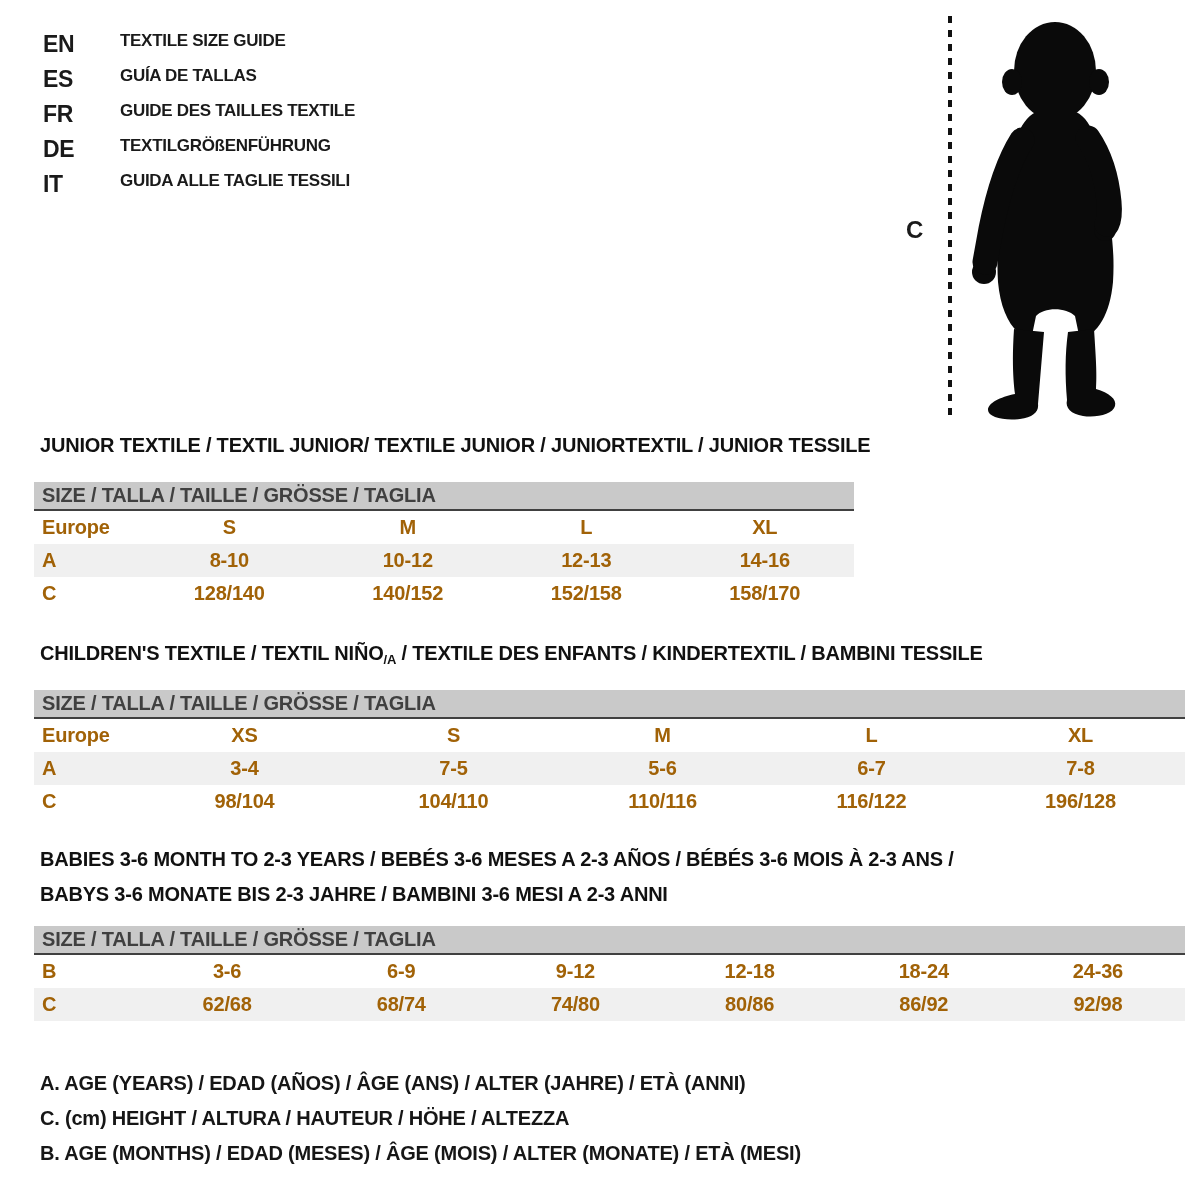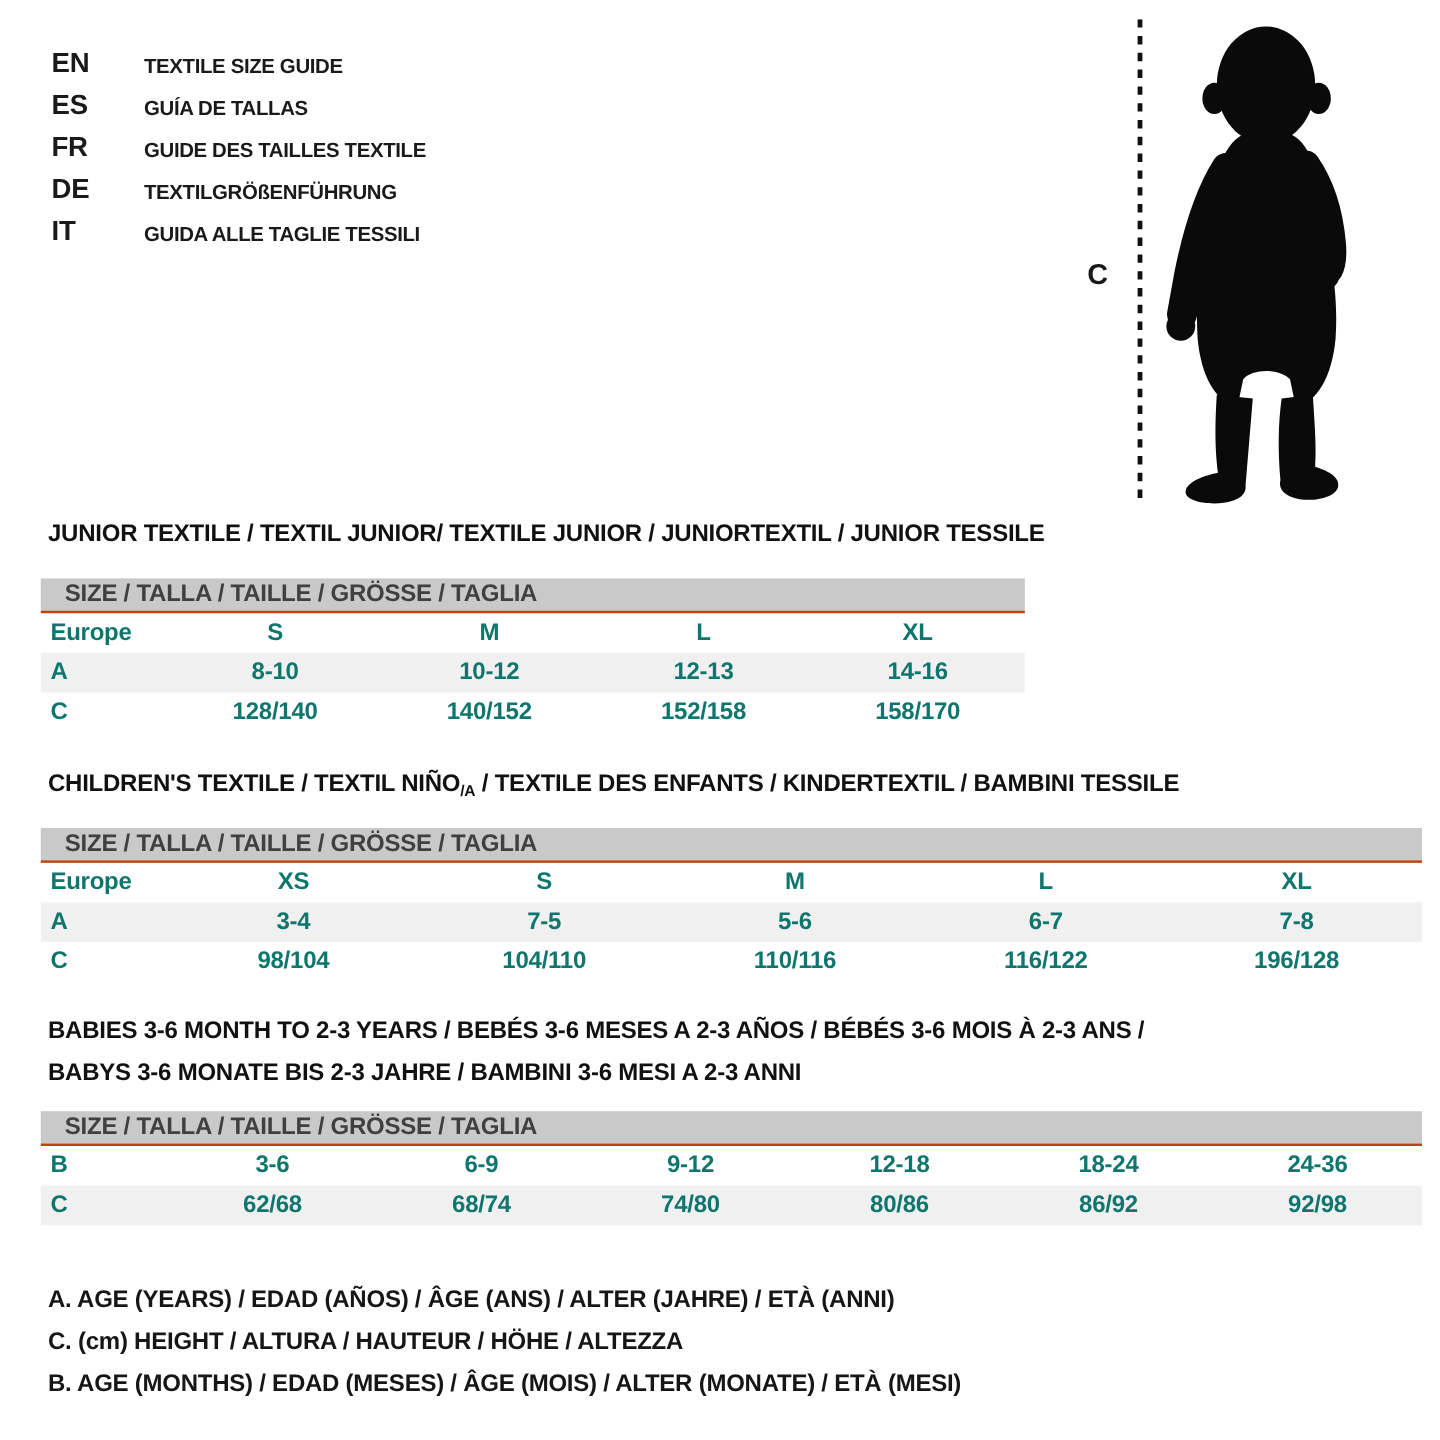--- a/index.html
+++ b/index.html
@@ -4,21 +4,21 @@
 <style>
   * { margin:0; padding:0; box-sizing:border-box; }
   html,body { background:#ffffff; }
   .canvas {
     position:relative; width:1200px; height:1200px; background:#ffffff;
     font-family:"Liberation Sans","DejaVu Sans",sans-serif;
     color:#1a1a1a; overflow:hidden;
   }
   
   .lang-list { position:absolute; left:43px; top:31px; }
-  .lang-row { display:flex; height:35px; align-items:flex-end; }
+  .lang-row { display:flex; height:35px; align-items:flex-start; }
   .lang-code { width:77px; font-size:23px; font-weight:700; letter-spacing:-0.3px; }
   .lang-label { font-size:17px; font-weight:700; letter-spacing:-0.3px; }
   
   .measure-line { position:absolute; left:946px; top:16px; }
   .c-label { position:absolute; left:906px; top:216px; font-size:24px; font-weight:700; }
   .baby-figure { position:absolute; left:958px; top:14px; }
   
   .section-heading {
     position:absolute; left:40px; font-size:20px; font-weight:700;
     letter-spacing:-0.2px; color:#111; white-space:nowrap;
@@ -26,26 +26,26 @@
   .h-junior { top:434px; }
   .h-children { top:642px; }
   .h-babies { top:842px; line-height:35px; }
   .sub { font-size:13px; vertical-align:-4px; font-weight:700; }
   
   .table { position:absolute; left:34px; }
   .t-junior { top:482px; width:820px; }
   .t-children { top:690px; width:1151px; }
   .t-babies { top:926px; width:1151px; }
   .size-bar {
-    height:29px; background:#c9c9c9; border-bottom:2px solid #c2410c;
-    display:flex; align-items:center; padding-left:20px;
+    height:29px; background:#c9c9c9; border-bottom:2px solid #404040;
+    display:flex; align-items:center; padding-left:8px;
     font-size:20px; font-weight:700; color:#404040; letter-spacing:-0.2px;
   }
   .t-row { display:grid; height:33px; align-items:center;
-           font-size:20px; font-weight:700; color:#0f766e; letter-spacing:-0.2px; }
+           font-size:20px; font-weight:700; color:#a16207; letter-spacing:-0.2px; }
   .cols-4 { grid-template-columns:106px repeat(4,1fr); }
   .cols-5 { grid-template-columns:106px repeat(5,1fr); }
   .cols-6 { grid-template-columns:106px repeat(6,1fr); }
   .t-row .lbl { padding-left:8px; text-align:left; }
   .t-row .val { text-align:center; }
   .shaded { background:#f0f0f0; }
   
   .legend { position:absolute; left:40px; top:1066px; }
   .legend-line { height:35px; display:flex; align-items:center;
     font-size:20px; font-weight:700; letter-spacing:-0.2px; color:#161616; white-space:nowrap; }

